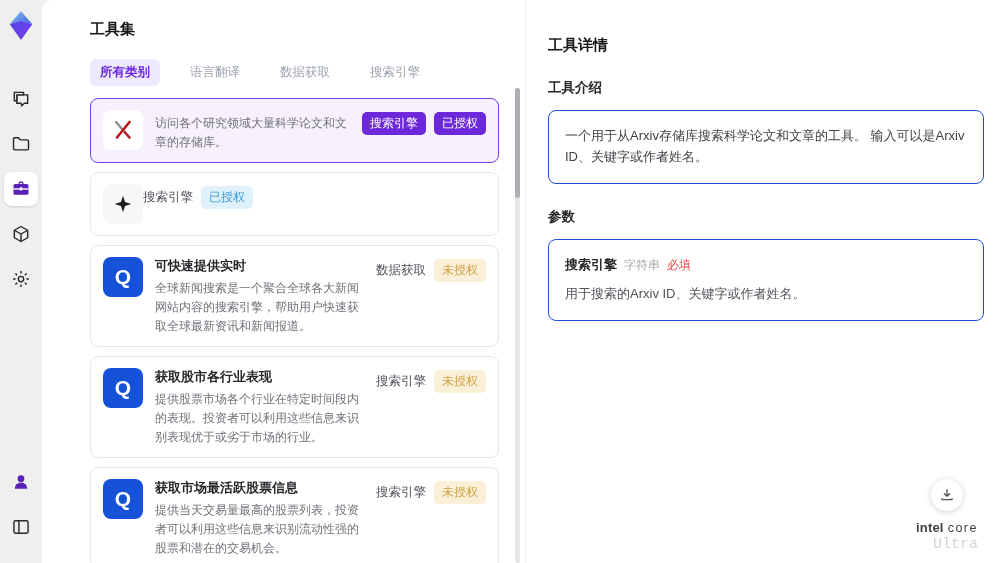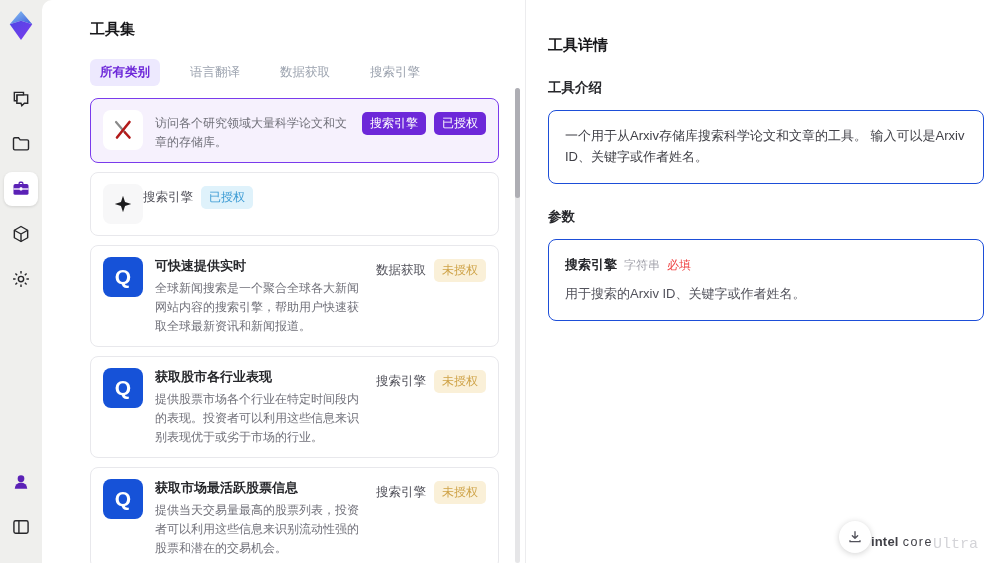--- a/index.html
+++ b/index.html
@@ -51,21 +51,21 @@
   .detail-title { font-size:15px; font-weight:bold; color:#18181b; }
   .section-h { font-size:13.5px; font-weight:bold; color:#26272b; margin-top:24px; }
   .info-box { border:1px solid #1d4ed8; border-radius:8px; padding:15px 16px; margin-top:13px; font-size:13px; color:#3f3f46; line-height:1.6; background:#fff; }
   .param-line { display:flex; align-items:baseline; gap:7px; }
   .param-name { font-size:13px; font-weight:bold; color:#26272b; }
   .param-type { font-size:12px; color:#a1a1aa; }
   .param-req { font-size:12px; color:#ef4444; }
   .param-desc { font-size:13px; color:#52525b; margin-top:9px; line-height:1.6; }
 
   
-  .float-br { position:absolute; right:22px; bottom:10px; display:flex; align-items:center; }
+  .float-br { position:absolute; right:22px; bottom:10px; display:flex; flex-direction:column; align-items:center; }
   .dl-btn { width:32px; height:32px; border-radius:50%; background:#fff; box-shadow:0 1px 6px rgba(0,0,0,.18); display:flex; align-items:center; justify-content:center; cursor:pointer; }
   .brand { margin-top:9px; color:#3f3f46; font-size:13px; display:flex; align-items:baseline; gap:4px; }
   .brand .intel { font-weight:bold; letter-spacing:.2px; }
   .brand .core { letter-spacing:1.5px; font-size:12.5px; }
   .brand-sub { font-size:15px; color:#d4d4d8; align-self:flex-end; margin-top:1px;font-family:Liberation Mono, monospace; }
 </style>
 </head>
 <body>
 
 <div class="app">

